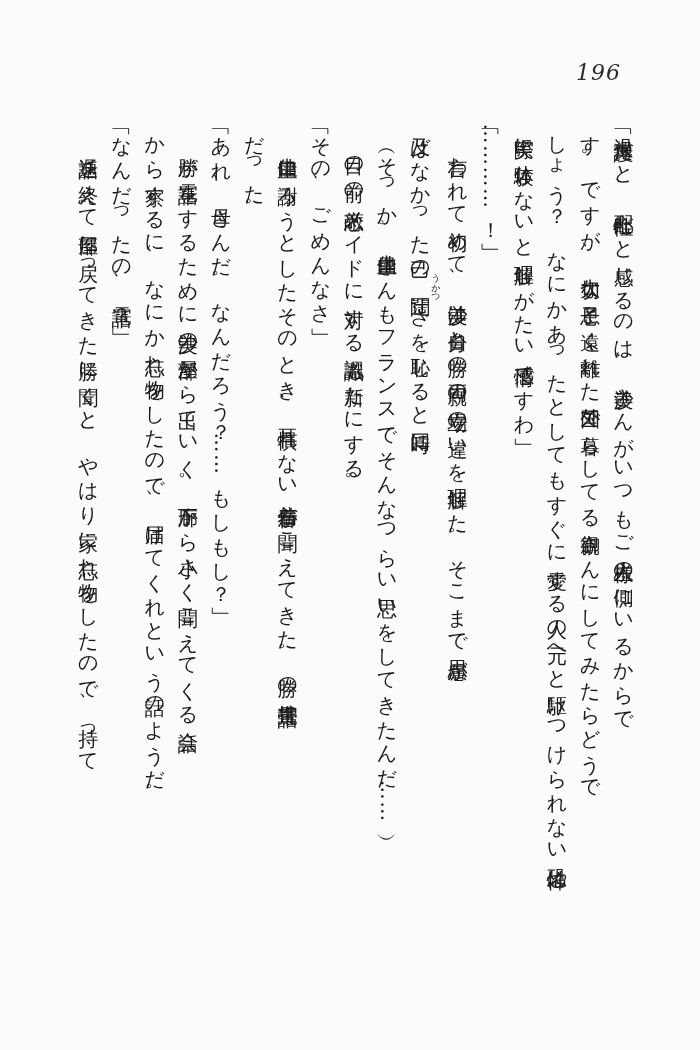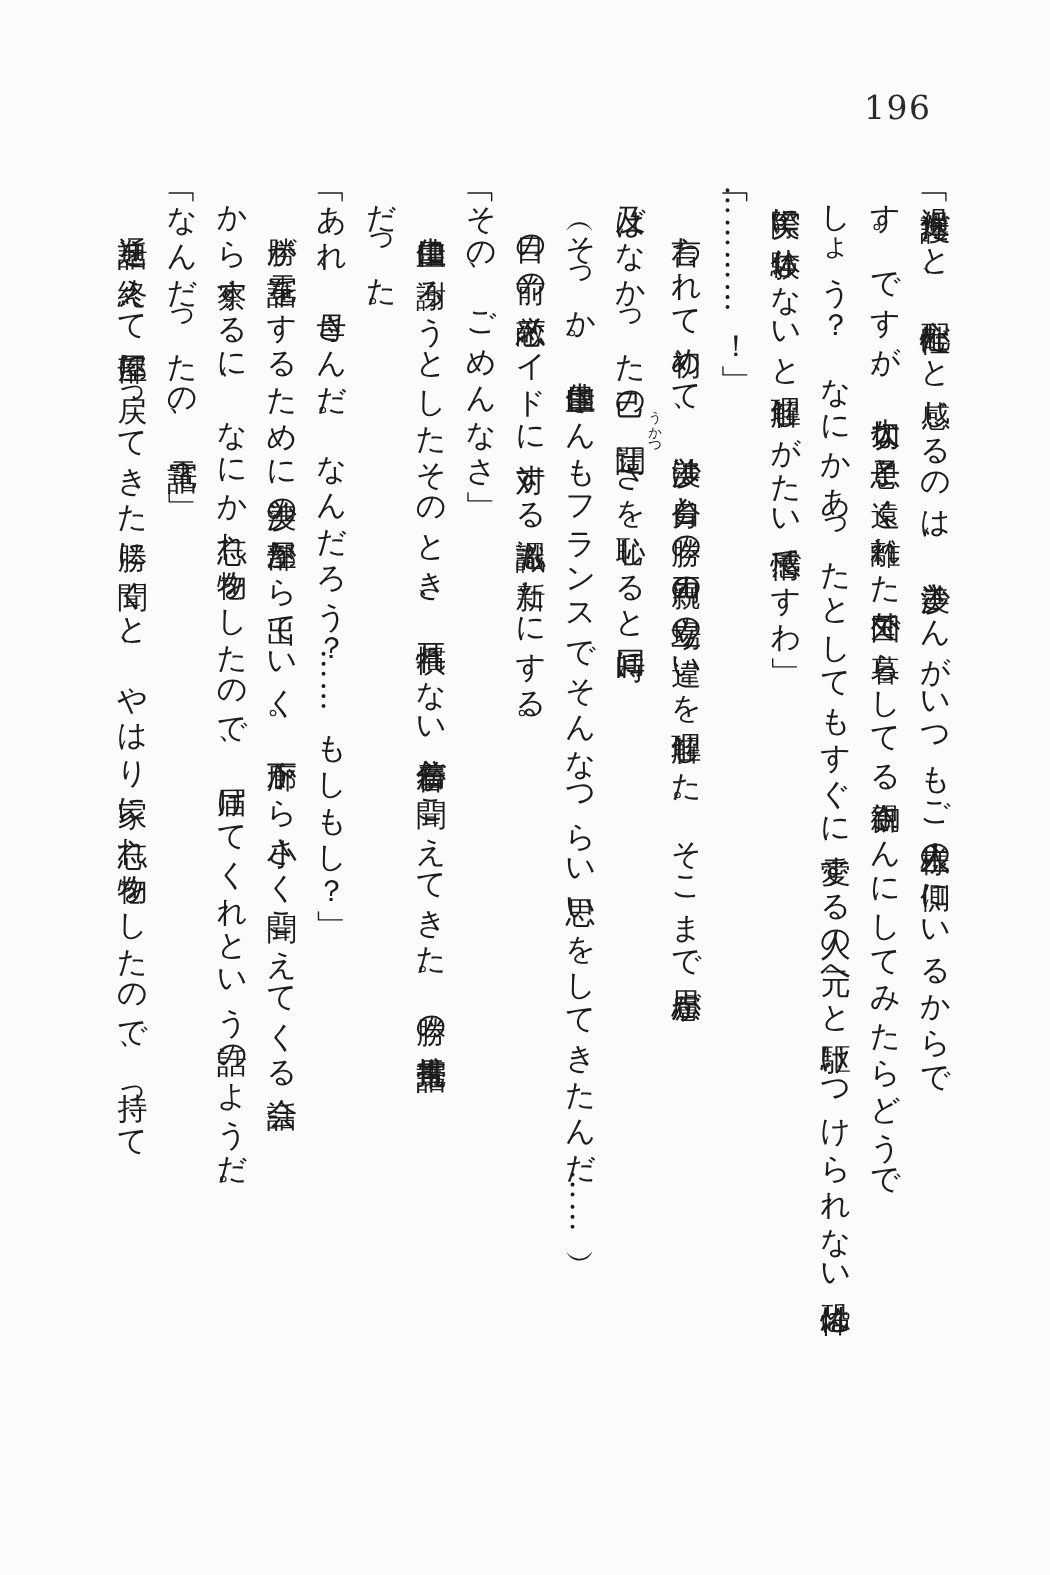--- a/index.html
+++ b/index.html
@@ -14,20 +14,21 @@
     background: #fbfbfa;
     overflow: hidden;
     font-family: "DejaVu Serif", "Liberation Serif", serif;
     color: #1c1c1c;
   }
   .page-number {
     position: absolute;
     top: 60px;
     left: 576px;
     font-size: 22px;
+    font-style: italic;
     letter-spacing: 1px;
     color: #2a2a2a;
   }
   .text-block {
     position: absolute;
     top: 122px;
     right: 60px;
     width: 567px;
     height: 832px;
     writing-mode: vertical-rl;

